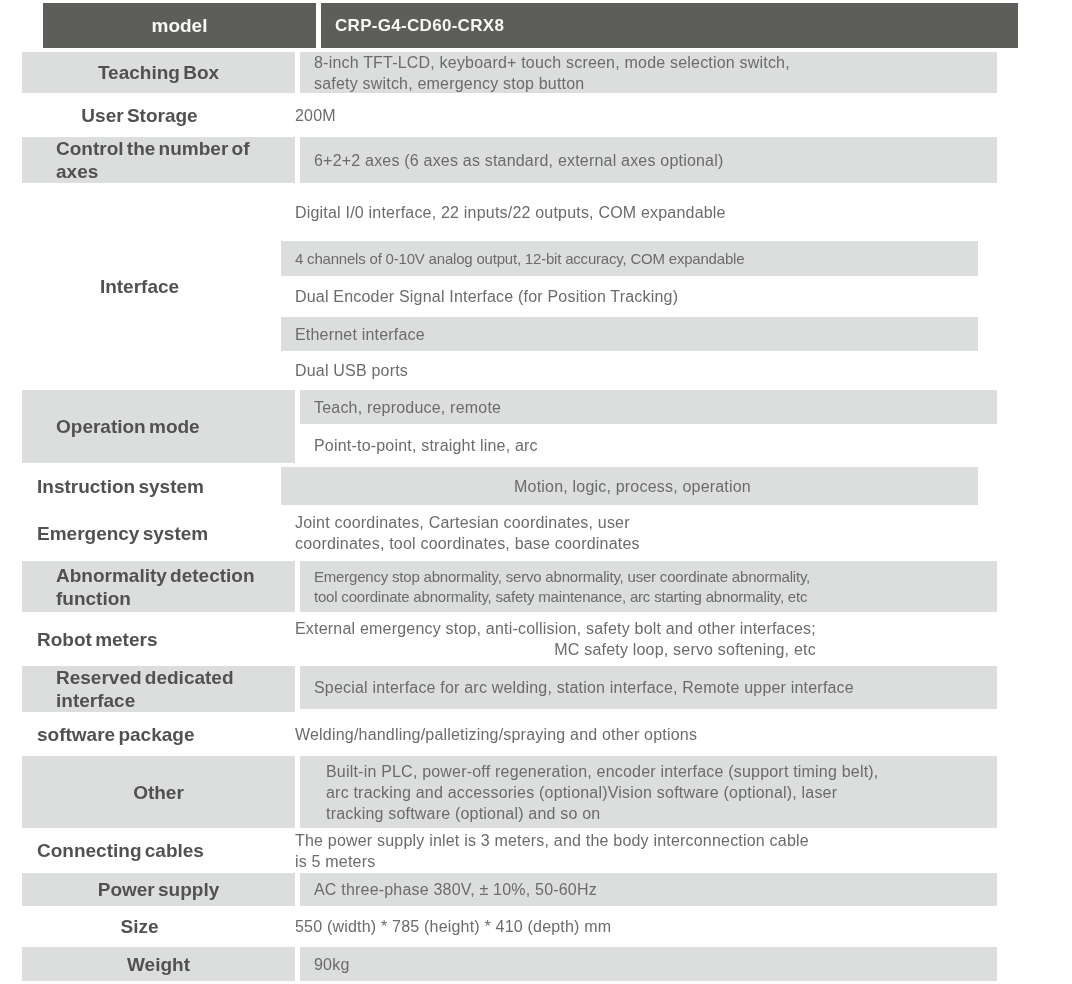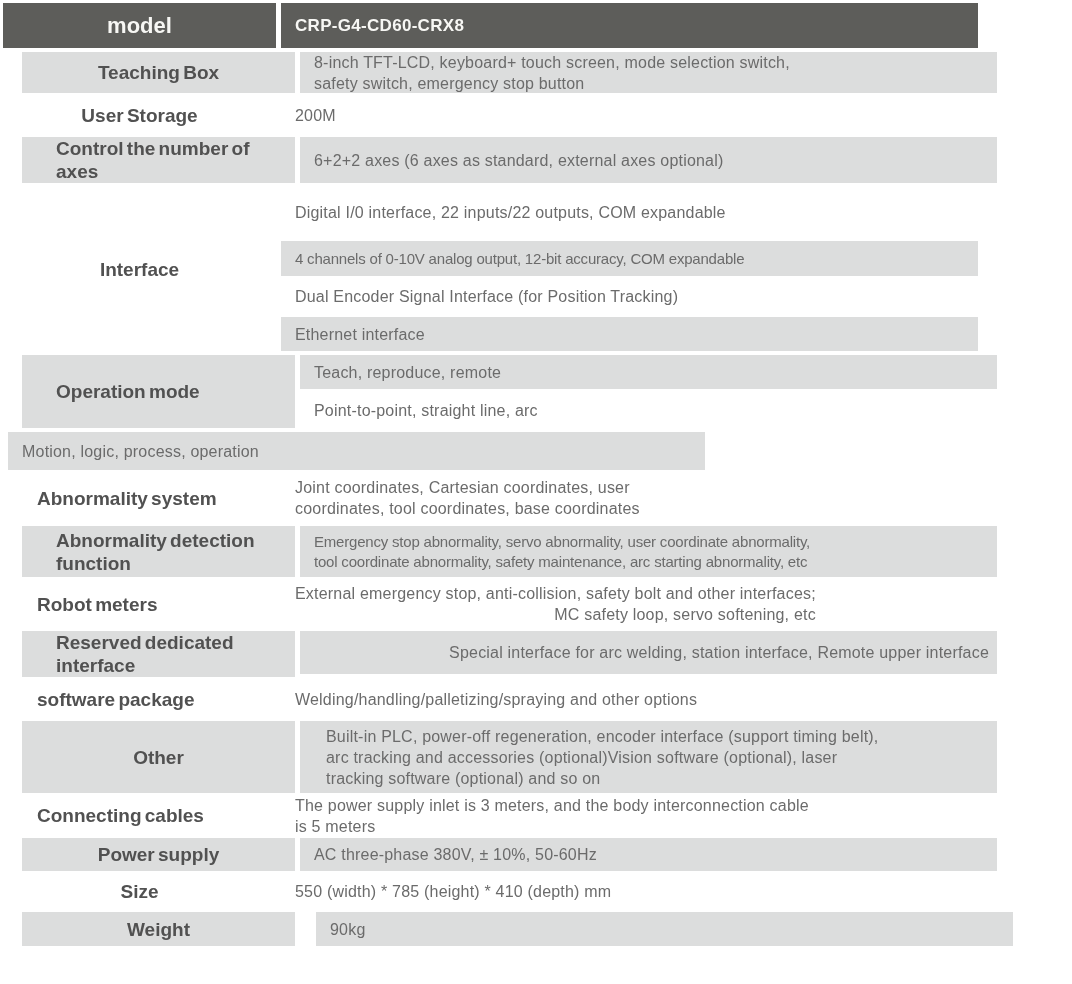--- a/index.html
+++ b/index.html
@@ -40,21 +40,21 @@
   .cell-value.bg-gray{border-top:2px solid #fff;border-bottom:2px solid #fff;}
   .cell-label.bg-gray{border-top:2px solid #fff;border-bottom:2px solid #fff;margin-left:19px;}
   
   .header-row{margin-bottom:2px;}
   .header-row .cell-label,
   .header-row .cell-value{
     background:var(--header-bg,#5d5d5a);
     color:var(--header-text,#f7f7f4);
     border:none;
   }
-  .header-row .cell-label{font-size:22px;}
+  .header-row .cell-label{font-size:19px;margin-left:40px;}
   .header-row .cell-value{font-size:17px;font-weight:bold;letter-spacing:0.3px;align-items:center;}
 </style>
 </head>
 <body>
 
 <div class="spec-table">
   <div class="group header-row">
     <div class="cell-label al-center">
       <span>model</span>
     </div>
@@ -90,38 +90,40 @@
         </div>
       </div>
       <div class="group">
         <div class="cell-label bg-white al-center"><span>Interface</span></div>
         <div class="spacer"></div>
         <div class="values">
           <div class="cell-value bg-white" style="height: 54px;"><span>Digital I/0 interface, 22 inputs/22 outputs, COM expandable</span></div>
           <div class="cell-value bg-gray small" style="height: 39px;"><span>4 channels of 0-10V analog output, 12-bit accuracy, COM expandable</span></div>
           <div class="cell-value bg-white" style="height: 37px;"><span>Dual Encoder Signal Interface (for Position Tracking)</span></div>
           <div class="cell-value bg-gray" style="height: 38px;"><span>Ethernet interface</span></div>
+          <div class="cell-value bg-white" style="height: 35px;"><span>Dual USB ports</span></div>
         </div>
       </div>
       <div class="group">
         <div class="cell-label bg-gray al-left"><span>Operation mode</span></div>
         <div class="spacer"></div>
         <div class="values">
           <div class="cell-value bg-gray" style="height: 38px;"><span>Teach, reproduce, remote</span></div>
           <div class="cell-value bg-white" style="height: 39px;"><span>Point-to-point, straight line, arc</span></div>
         </div>
       </div>
       <div class="group">
+        <div class="cell-label bg-white al-left"><span>Instruction system</span></div>
         <div class="spacer"></div>
         <div class="values">
-          <div class="cell-value bg-gray" style="height: 42px;"><span>Motion, logic, process, operation</span></div>
+          <div class="cell-value bg-gray" style="height: 42px; justify-content: center;"><span>Motion, logic, process, operation</span></div>
         </div>
       </div>
       <div class="group">
-        <div class="cell-label bg-white al-left"><span>Abnormality system</span></div>
+        <div class="cell-label bg-white al-left"><span>Emergency system</span></div>
         <div class="spacer"></div>
         <div class="values">
           <div class="cell-value bg-white" style="height: 52px;"><span>Joint coordinates, Cartesian coordinates, user
 coordinates, tool coordinates, base coordinates</span></div>
         </div>
       </div>
       <div class="group">
         <div class="cell-label bg-gray al-left"><span>Abnormality detection
 function</span></div>
         <div class="spacer"></div>
@@ -136,21 +138,21 @@
         <div class="values">
           <div class="cell-value bg-white" style="height: 50px; text-align: right;"><span>External emergency stop, anti-collision, safety bolt and other interfaces;
 MC safety loop, servo softening, etc</span></div>
         </div>
       </div>
       <div class="group">
         <div class="cell-label bg-gray al-left"><span>Reserved dedicated
 interface</span></div>
         <div class="spacer"></div>
         <div class="values">
-          <div class="cell-value bg-gray" style="height: 47px; justify-content: flex-end;"><span>Special interface for arc welding, station interface, Remote upper interface</span></div>
+          <div class="cell-value bg-gray" style="height: 47px;"><span>Special interface for arc welding, station interface, Remote upper interface</span></div>
         </div>
       </div>
       <div class="group">
         <div class="cell-label bg-white al-left"><span>software package</span></div>
         <div class="spacer"></div>
         <div class="values">
           <div class="cell-value bg-white" style="height: 40px;"><span>Welding/handling/palletizing/spraying and other options</span></div>
         </div>
       </div>
       <div class="group">
@@ -181,17 +183,17 @@
         <div class="cell-label bg-white al-center"><span>Size</span></div>
         <div class="spacer"></div>
         <div class="values">
           <div class="cell-value bg-white" style="height: 37px;"><span>550 (width) * 785 (height) * 410 (depth) mm</span></div>
         </div>
       </div>
       <div class="group">
         <div class="cell-label bg-gray al-center"><span>Weight</span></div>
         <div class="spacer"></div>
         <div class="values">
-          <div class="cell-value bg-gray" style="height: 38px; margin-left: 16px;"><span>90kg</span></div>
+          <div class="cell-value bg-gray" style="height: 38px;"><span>90kg</span></div>
         </div>
       </div>
     </div>
 </div>
 
 </body></html>

